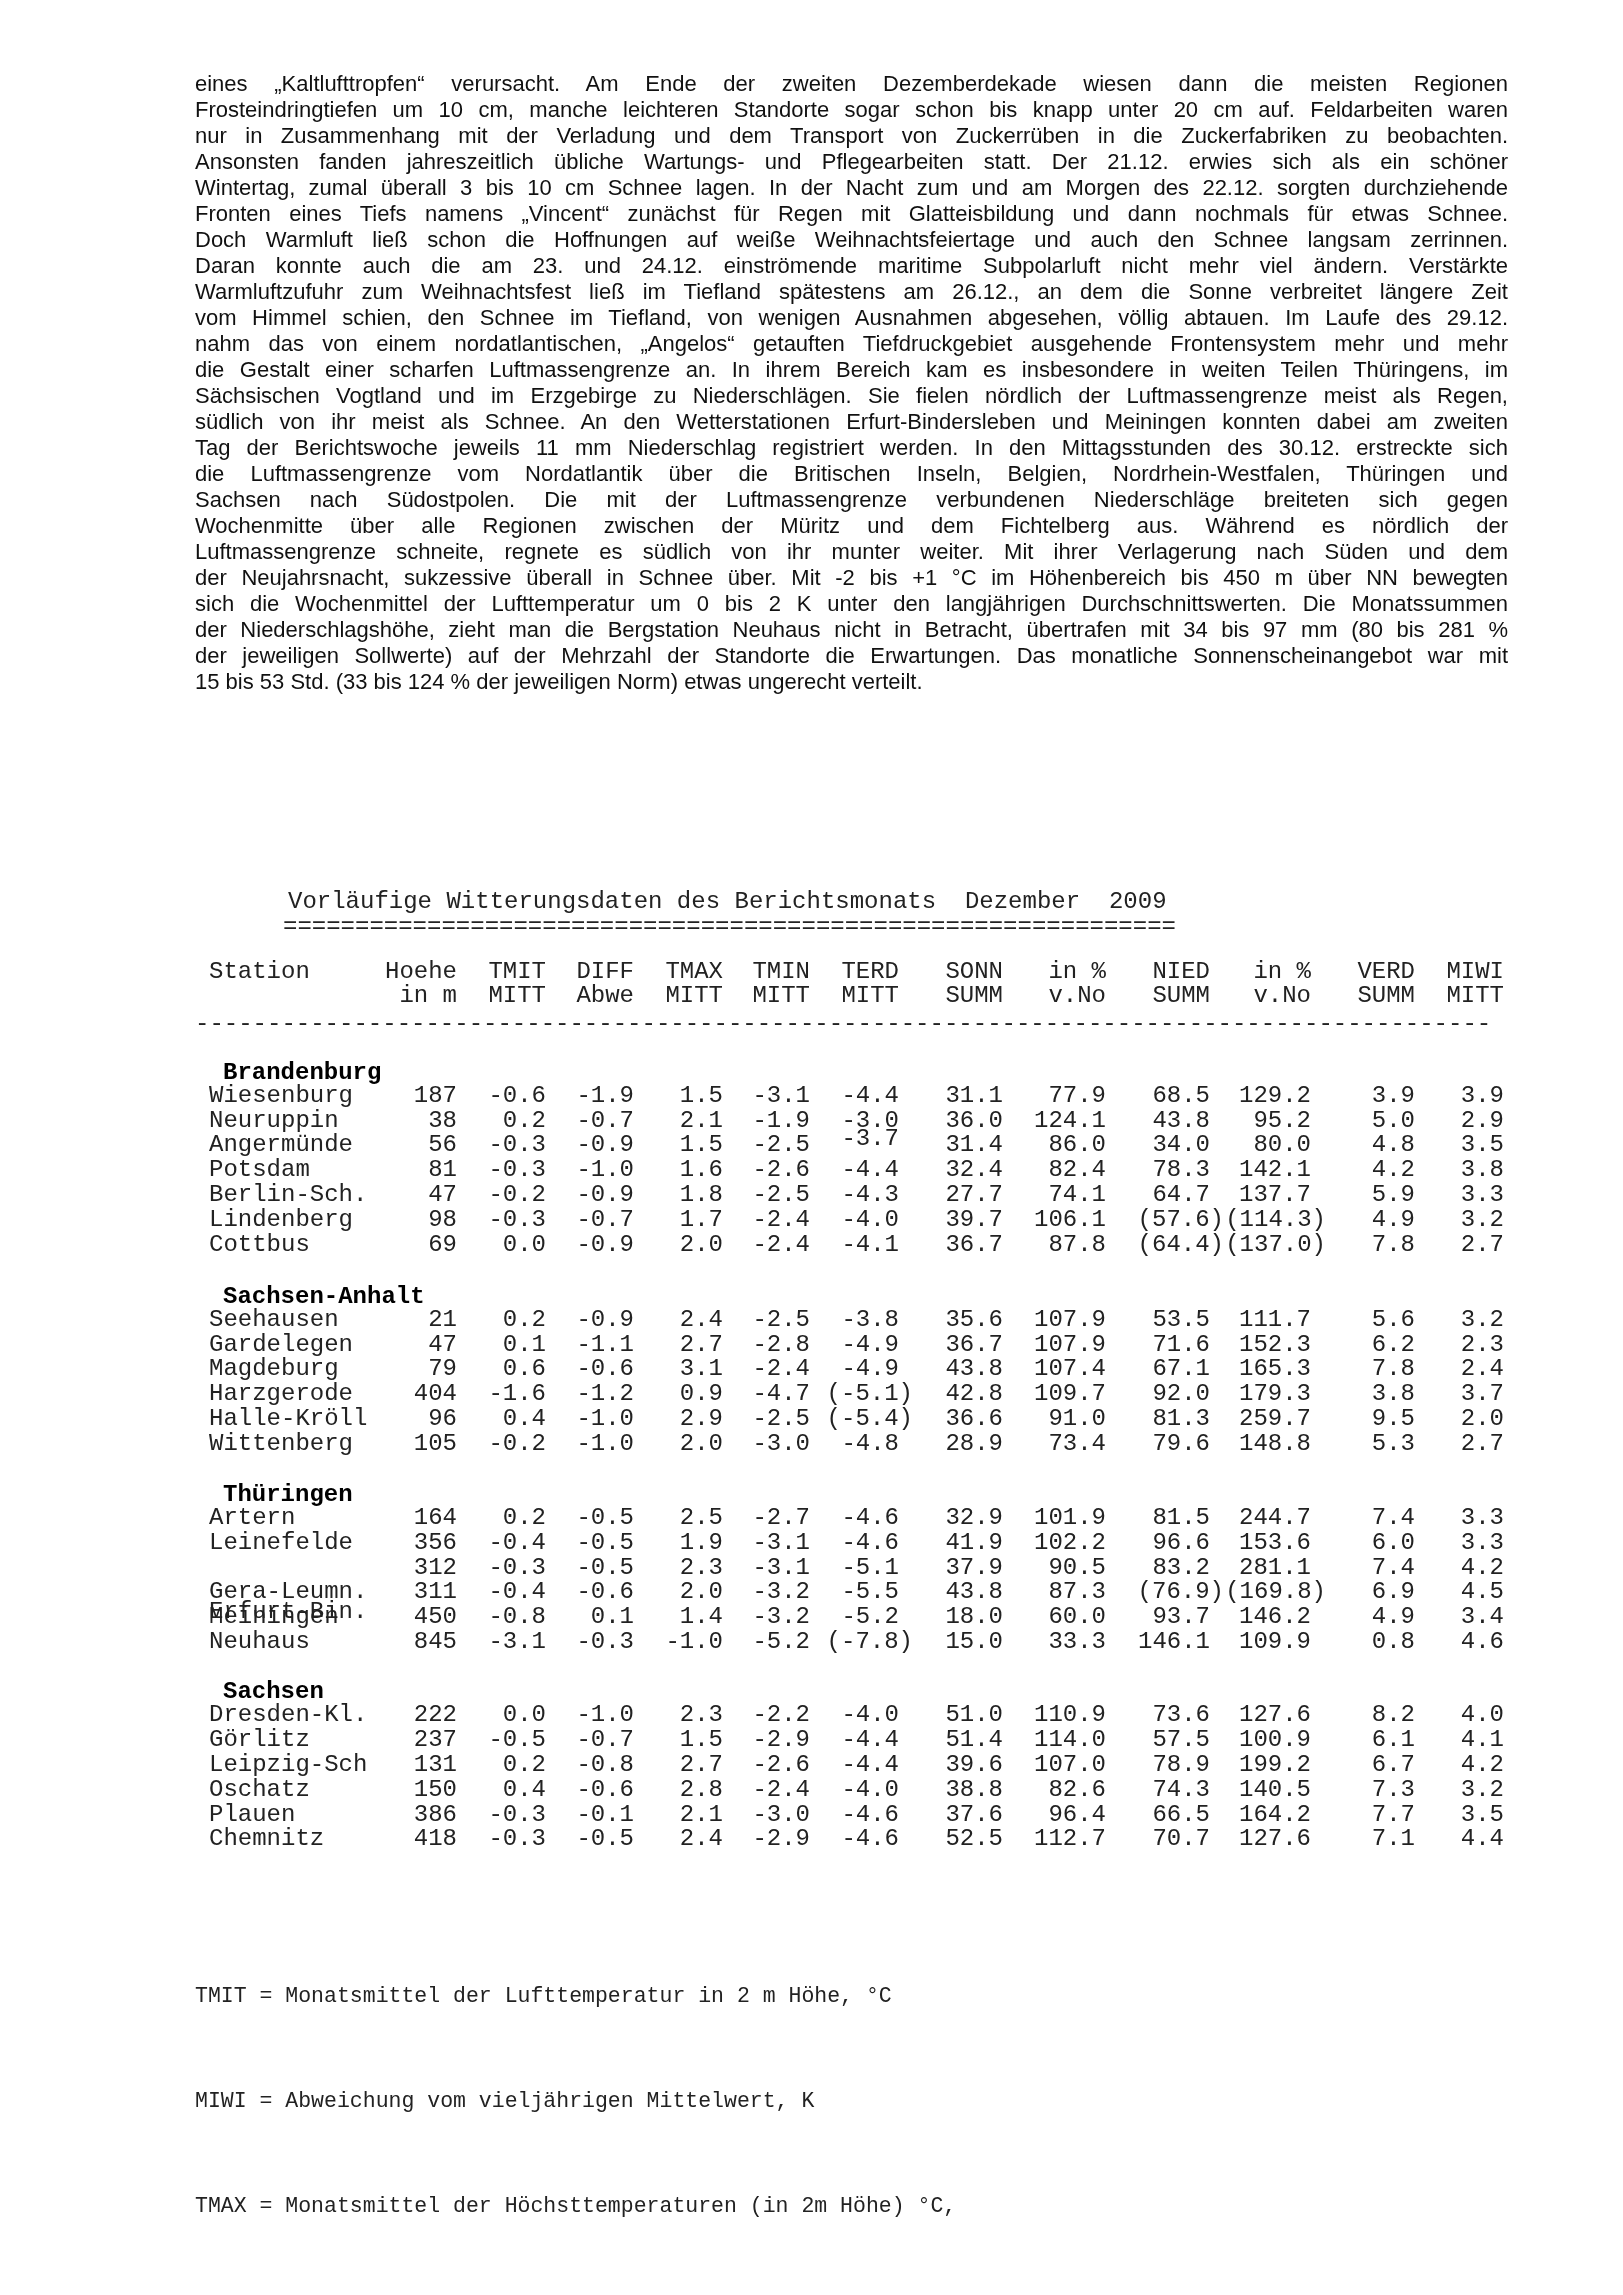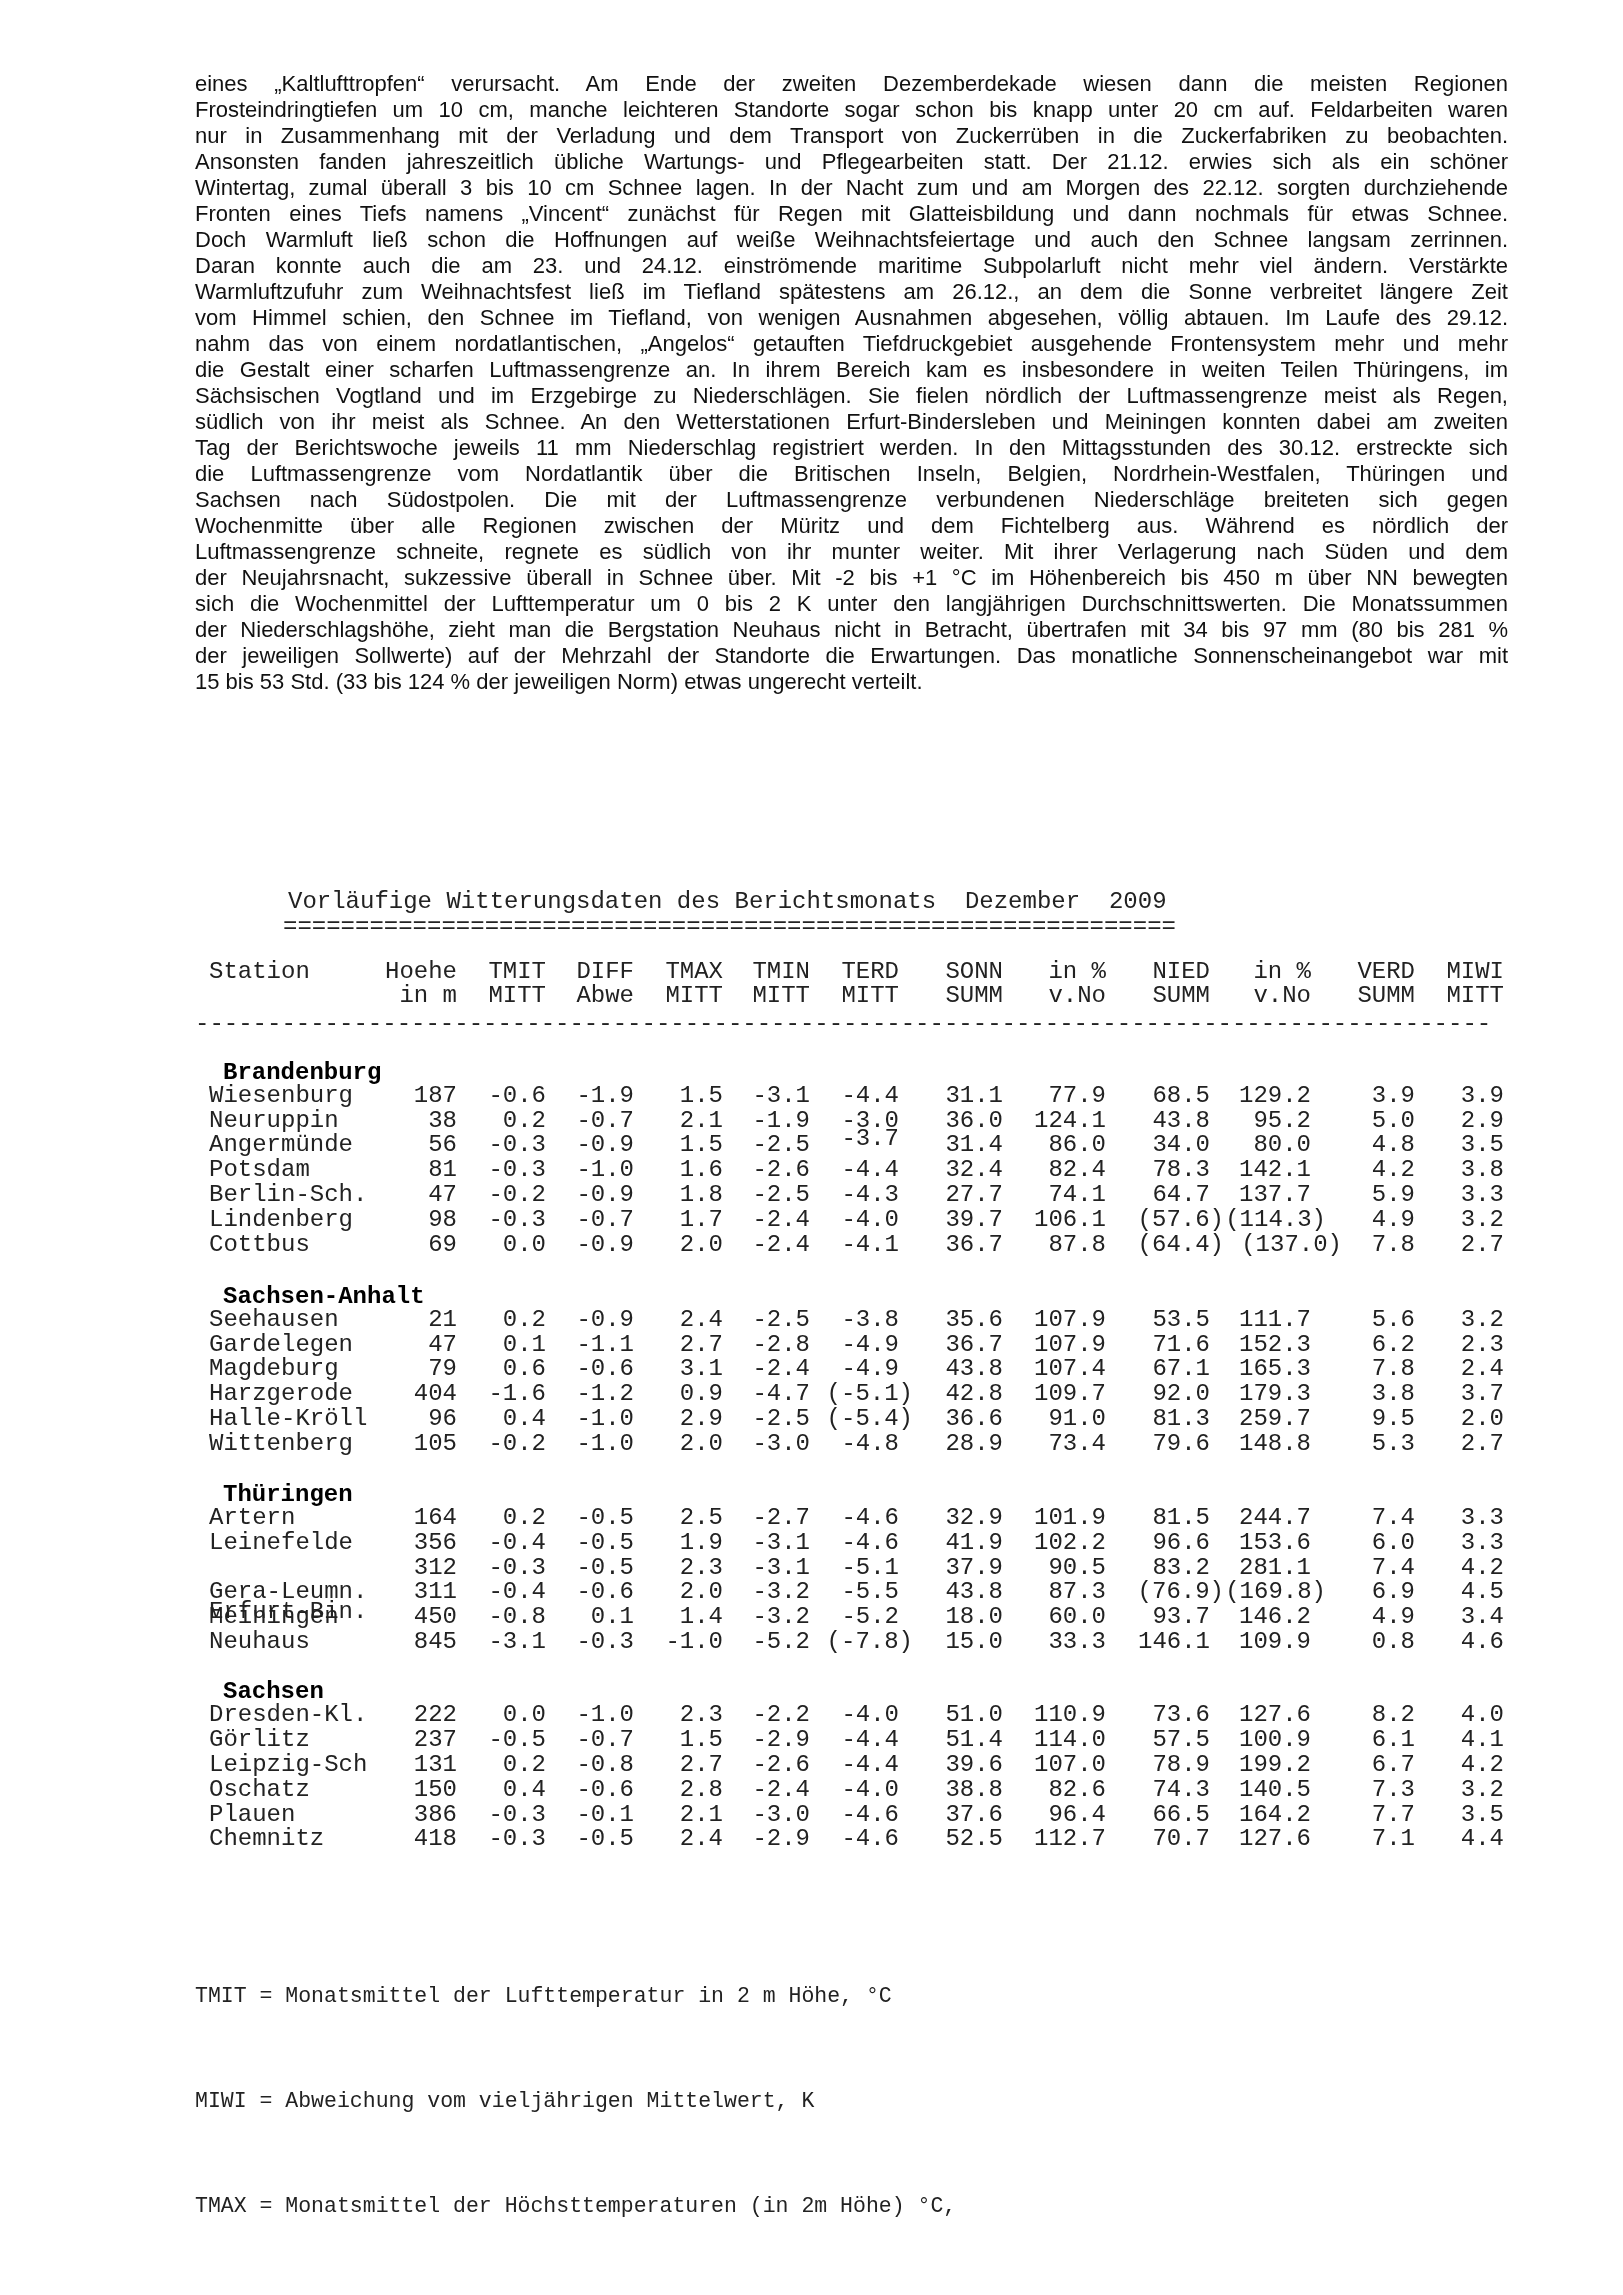--- a/index.html
+++ b/index.html
@@ -159,21 +159,21 @@
     <span class="cell station mono" style="top: 1233px; left: 209px;">Cottbus</span>
     <span class="cell mono" style="top: 1233px; right: 1167px;">69</span>
     <span class="cell mono" style="top: 1233px; right: 1078px;">0.0</span>
     <span class="cell mono" style="top: 1233px; right: 990px;">-0.9</span>
     <span class="cell mono" style="top: 1233px; right: 901px;">2.0</span>
     <span class="cell mono" style="top: 1233px; right: 814px;">-2.4</span>
     <span class="cell mono" style="top: 1233px; right: 725px;">-4.1</span>
     <span class="cell mono" style="top: 1233px; right: 621px;">36.7</span>
     <span class="cell mono" style="top: 1233px; right: 518px;">87.8</span>
     <span class="cell mono" style="top: 1233px; right: 400px;">(64.4)</span>
-    <span class="cell mono" style="top: 1233px; right: 282px;">(137.0)</span>
+    <span class="cell mono" style="top: 1233px; right: 298px;">(137.0)</span>
     <span class="cell mono" style="top: 1233px; right: 209px;">7.8</span>
     <span class="cell mono" style="top: 1233px; right: 120px;">2.7</span>
     <span class="group-title mono" style="top: 1283px;">Sachsen-Anhalt</span>
     <span class="cell station mono" style="top: 1308px; left: 209px;">Seehausen</span>
     <span class="cell mono" style="top: 1308px; right: 1167px;">21</span>
     <span class="cell mono" style="top: 1308px; right: 1078px;">0.2</span>
     <span class="cell mono" style="top: 1308px; right: 990px;">-0.9</span>
     <span class="cell mono" style="top: 1308px; right: 901px;">2.4</span>
     <span class="cell mono" style="top: 1308px; right: 814px;">-2.5</span>
     <span class="cell mono" style="top: 1308px; right: 725px;">-3.8</span>

